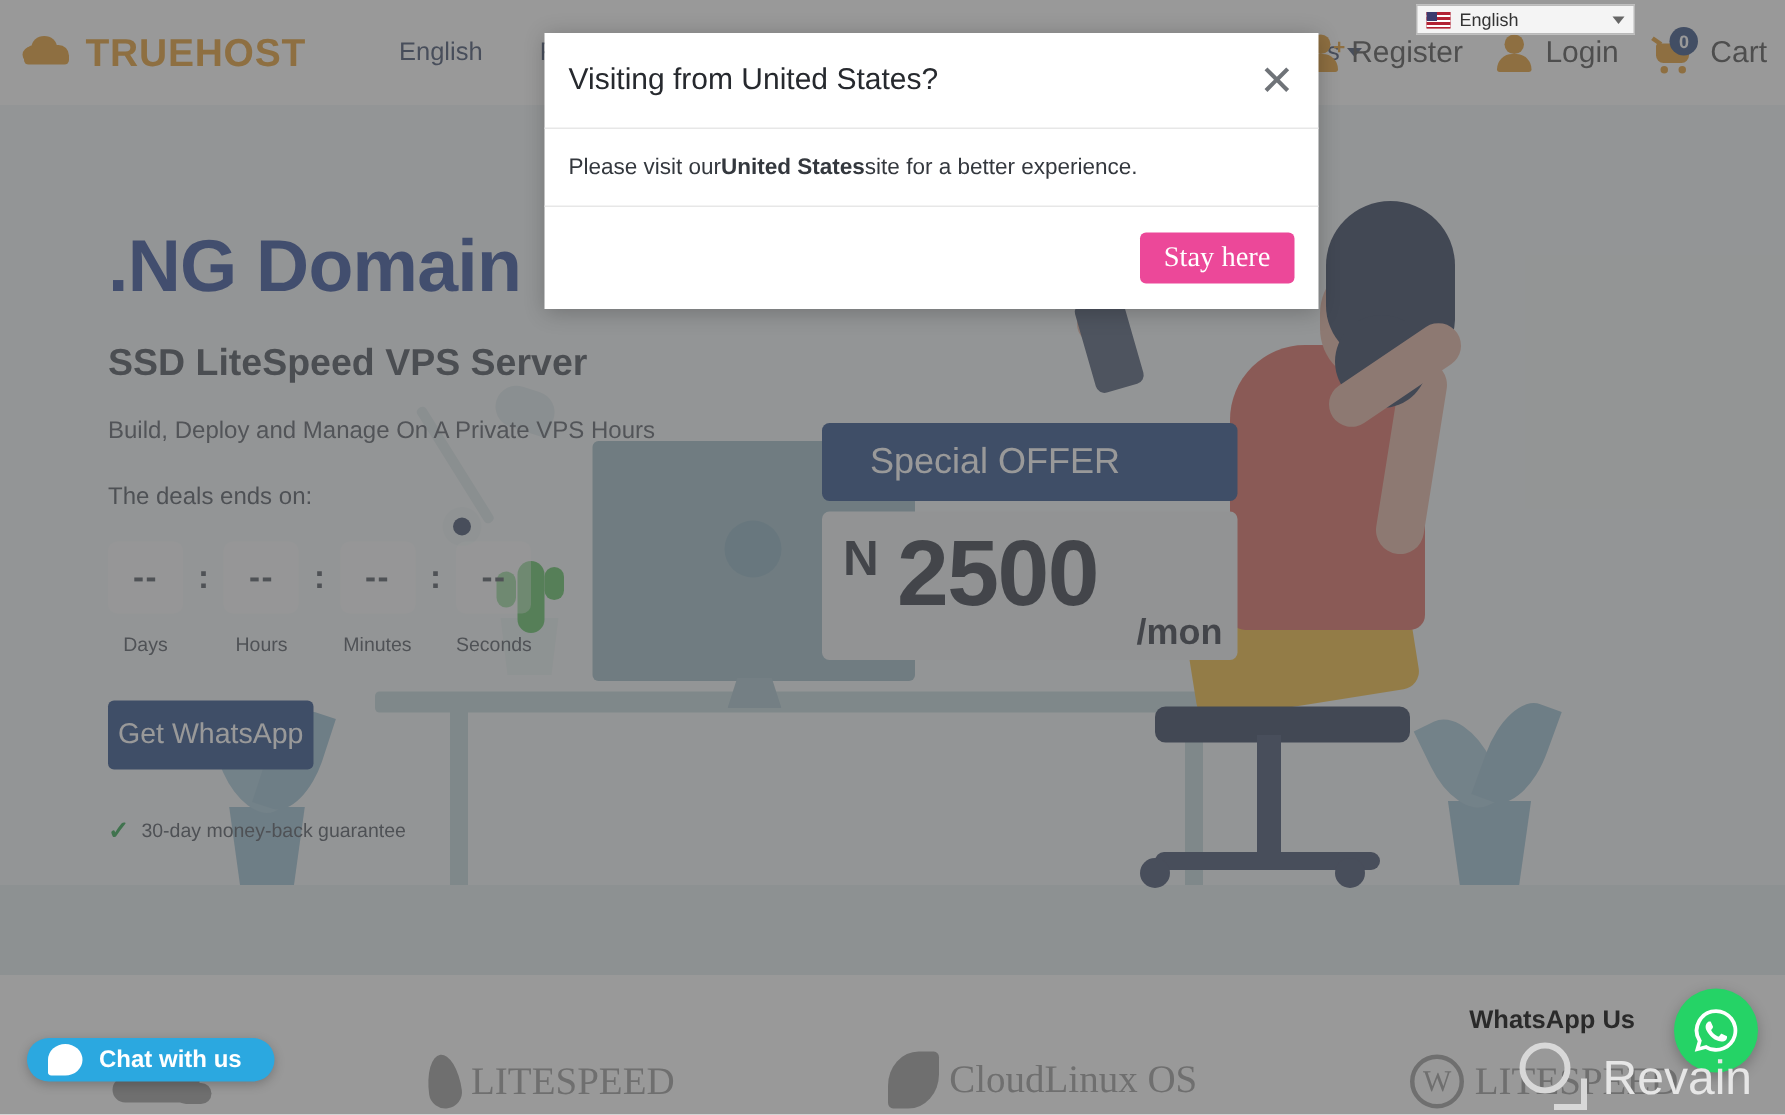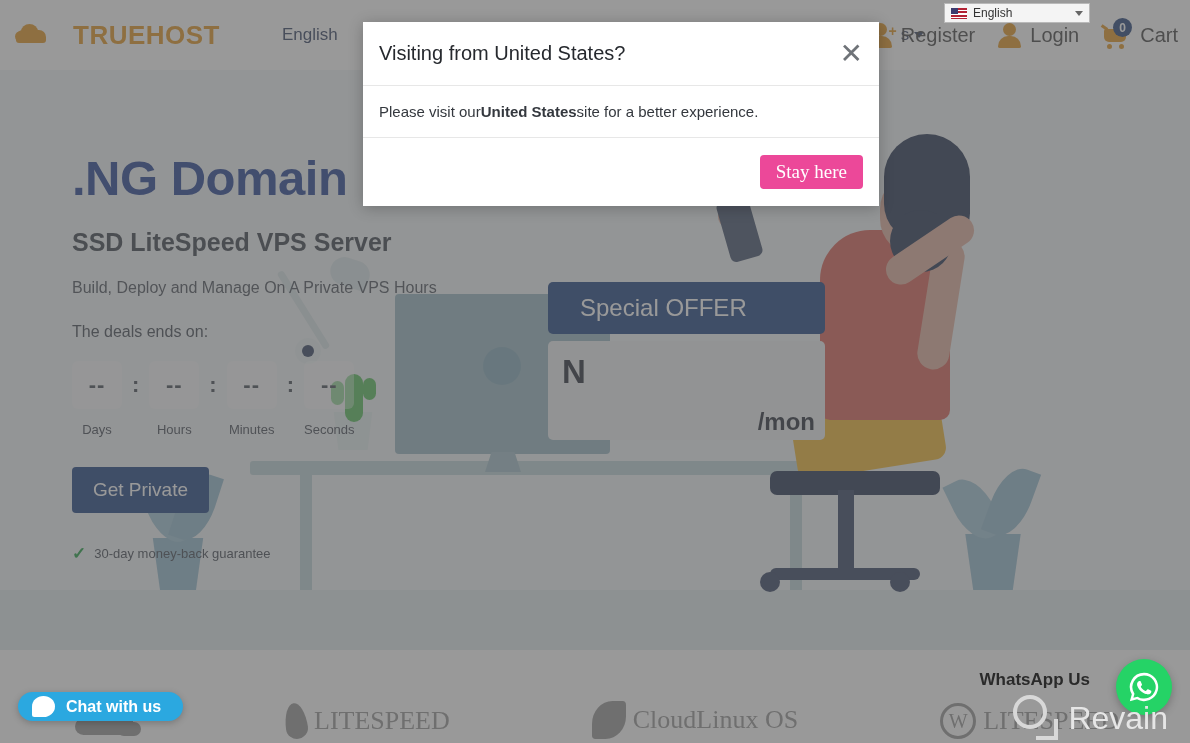--- a/index.html
+++ b/index.html
@@ -25,21 +25,21 @@
 
   
   .header {
     position: absolute; top: 0; left: 0;
     width: 1190px; height: 70px;
     background: #ffffff;
     display: flex; align-items: center;
     z-index: 40;
   }
   .logo-wrap {
-    display: flex; align-items: center; gap: 25px;
+    display: flex; align-items: center; gap: 9px;
     margin-left: 14px;
     text-align: center;
   }
   .logo-cloud { width: 34px; height: 22px; position: relative; }
   .logo-cloud .c1 {
     position: absolute; left: 2px; top: 6px;
     width: 30px; height: 13px; background: #e2921a;
     border-radius: 7px 7px 3px 3px;
   }
   .logo-cloud .c2 {
@@ -582,31 +582,32 @@
           <div class="cd-box">--</div>
           <div class="cd-label">Minutes</div>
         </div>
         <div class="cd-sep">:</div>
         <div class="cd-group">
           <div class="cd-box">--</div>
           <div class="cd-label">Seconds</div>
         </div>
       </div>
 
-      <button class="btn-start">Get Private</button>
+      <button class="btn-start">Get WhatsApp</button>
 
       <div class="guarantee">
         <span class="check-ic">✓</span>
         <span>30-day money-back guarantee</span>
       </div>
     </div>
 
     <div class="offer-badge">Special OFFER</div>
     <div class="price-card">
       <span class="price-n">N</span>
+      <span class="price-amt">2500</span>
       <span class="price-per">/mon</span>
     </div>
   </div>
 
   <div class="header">
     <div class="logo-wrap">
       <span class="logo-cloud">
         <span class="c1"></span>
           <span class="c2"></span>
           <span class="c3"></span>

